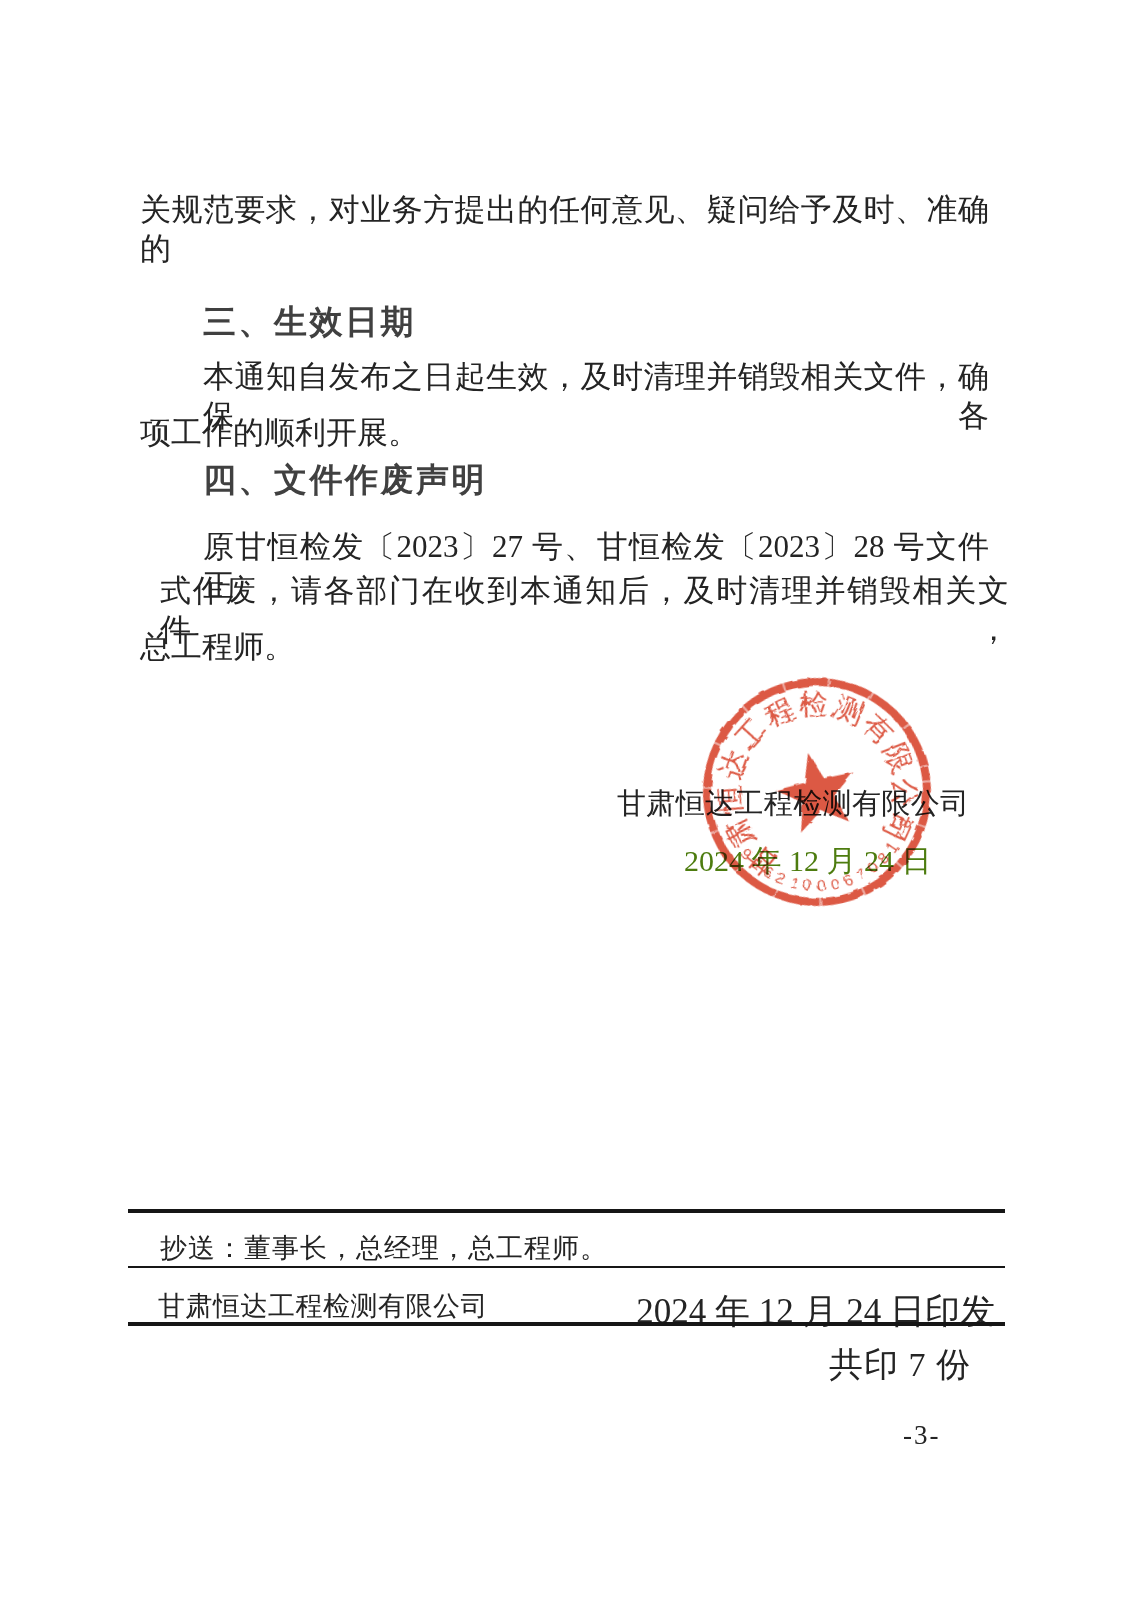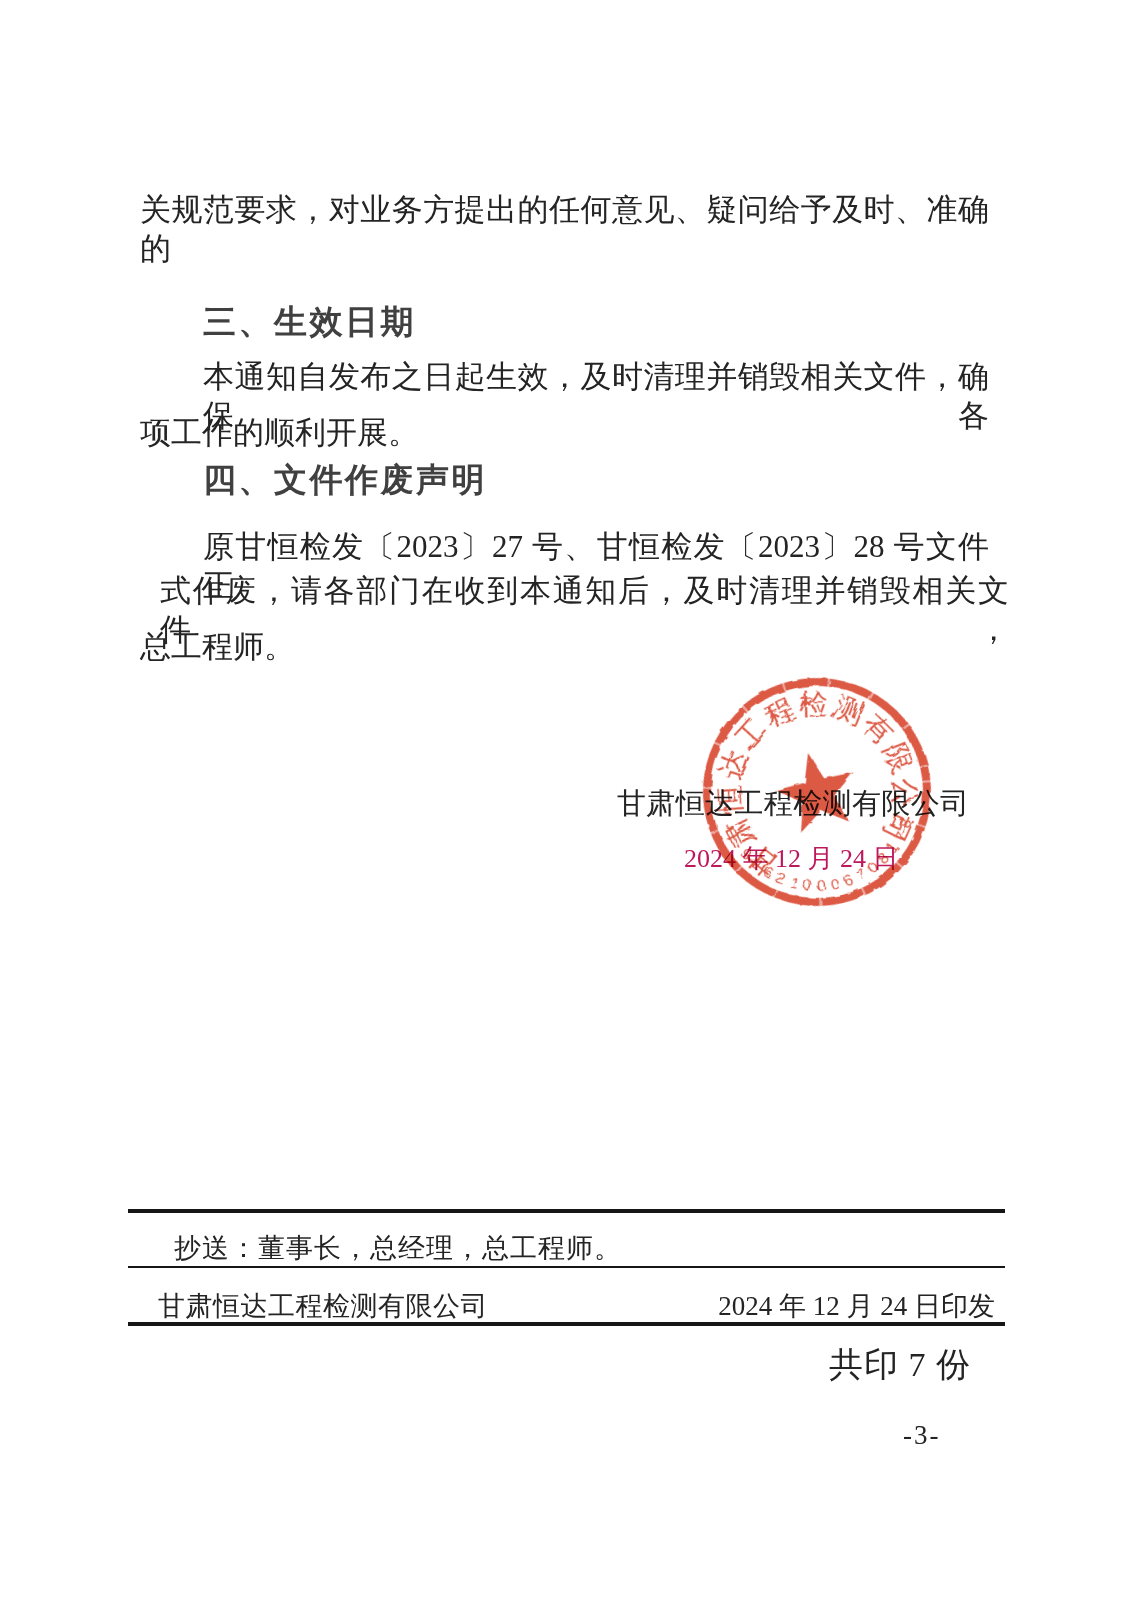--- a/index.html
+++ b/index.html
@@ -37,55 +37,55 @@
   .sig-company{
     position:absolute;
     top:784px;left:617px;width:352px;
     font-size:29px;
     text-align:justify;text-align-last:justify;
     color:#242424;
   }
   .sig-date{
     position:absolute;
     top:841px;left:684px;
-    font-size:26px;
-    color:#be185d;
+    font-size:30px;
+    color:#4d7c0f;
     white-space:nowrap;
   }
   .stamp{
     position:absolute;
     left:697px;top:672px;
     width:240px;height:240px;
     mix-blend-mode:multiply;
     opacity:0.88;
   }
   .footer-rule{
     position:absolute;
     left:128px;width:877px;
     background:#161616;
   }
   .rule-top{top:1209px;height:4px;}
   .rule-mid{top:1266px;height:2px;}
   .rule-bot{top:1322px;height:4px;}
   .cc-line{
     position:absolute;
-    top:1230px;left:174px;
+    top:1230px;left:160px;
     font-size:27px;letter-spacing:1px;
     color:#242424;white-space:nowrap;
   }
   .issuer{
     position:absolute;
     top:1288px;left:158px;
     font-size:27px;letter-spacing:0.5px;
     color:#242424;white-space:nowrap;
   }
   .print-date{
     position:absolute;
     top:1288px;right:163px;
-    font-size:27px;
+    font-size:35px;
     color:#242424;white-space:nowrap;
   }
   .copies{
     position:absolute;
     top:1342px;right:187px;
     font-size:34px;letter-spacing:1px;
     color:#242424;white-space:nowrap;
   }
   .page-num{
     position:absolute;

